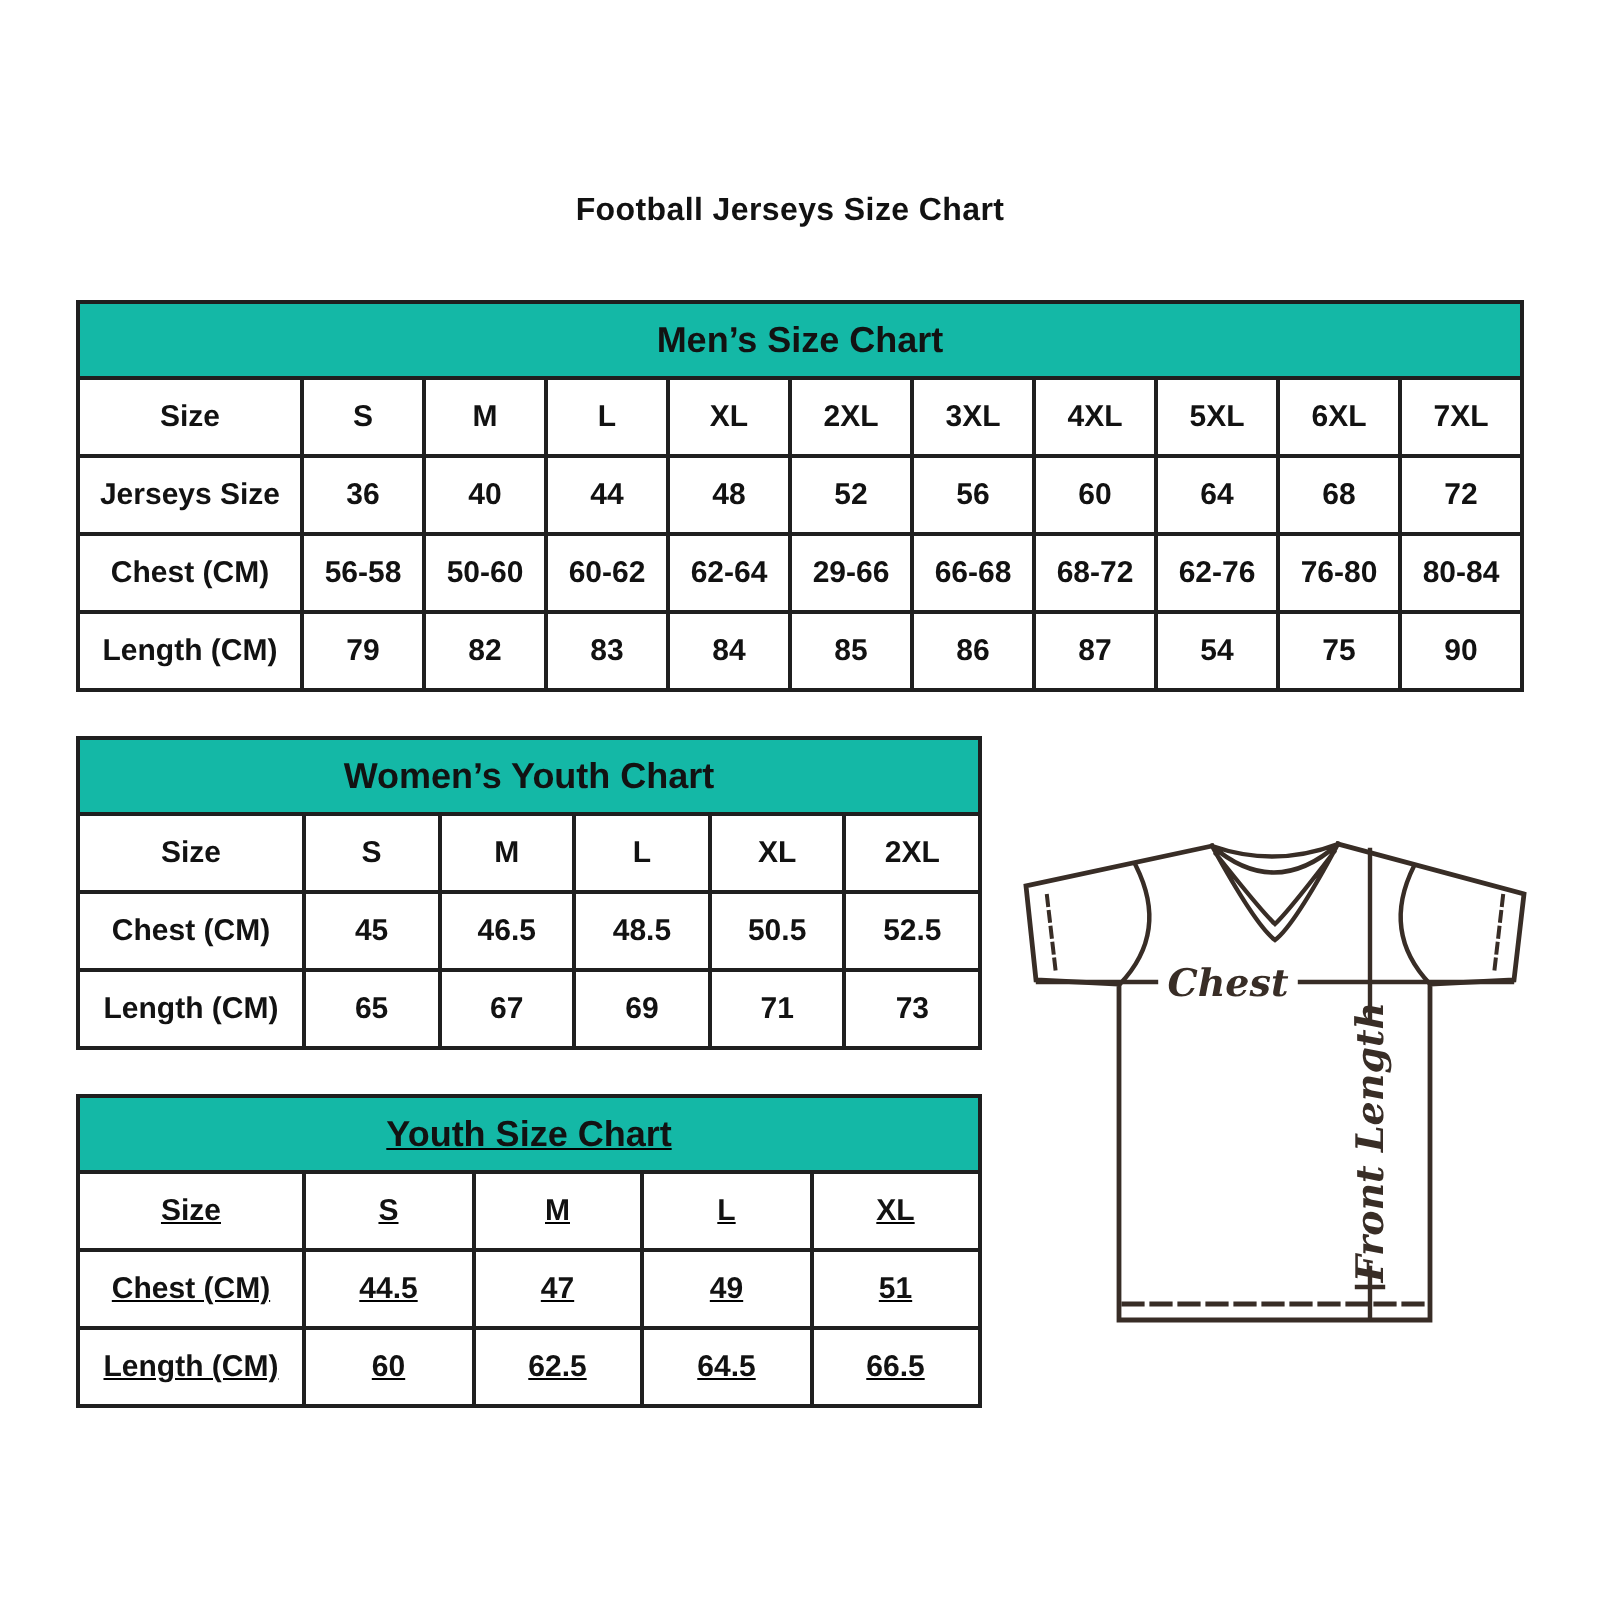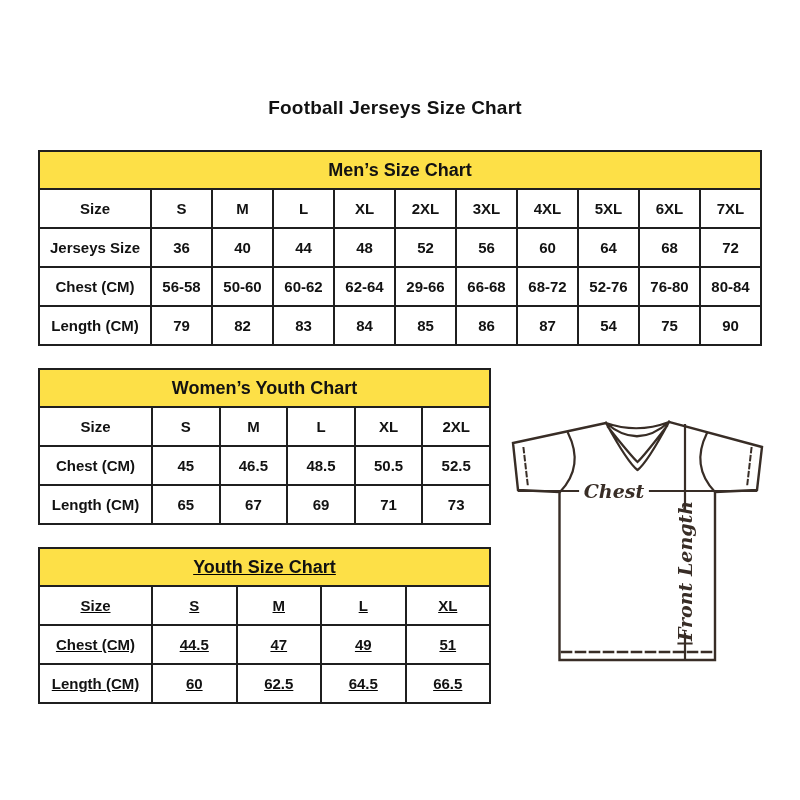--- a/index.html
+++ b/index.html
@@ -2,32 +2,32 @@
 <html><head>
 <meta charset="utf-8">
 <style>
   html,body{margin:0;padding:0;}
   body{
     width:800px;height:800px;background:#ffffff;position:relative;overflow:hidden;
     font-family:"Liberation Sans",sans-serif;
   }
   .page-title{
     position:absolute;top:97px;left:0;width:790px;text-align:center;
-    font-size:19px;font-weight:bold;color:#121212;letter-spacing:0.2px;
+    font-size:16px;font-weight:bold;color:#121212;letter-spacing:0.2px;
   }
   table.size-table{
     border-collapse:collapse;table-layout:fixed;position:absolute;background:#fff;
   }
   table.size-table td{
     border:2px solid #1f1f1f;text-align:center;vertical-align:middle;
     font-weight:bold;font-size:15px;color:#121212;padding:0;height:37px;
     overflow:hidden;white-space:nowrap;
   }
   table.size-table td.thead{
-    background:#fde047;font-size:18px;height:36px;
+    background:#14b8a6;font-size:18px;height:36px;
   }
   #men-table{left:38px;top:150px;width:724px;}
   #women-table{left:38px;top:368px;width:453px;}
   #youth-table{left:38px;top:547px;width:453px;text-decoration:underline;}
   #jersey-svg{position:absolute;left:500px;top:408px;}
 </style>
 </head>
 <body>
 
 <div class="page-title">Football Jerseys Size Chart</div>
@@ -69,21 +69,21 @@
   </tr>
   <tr>
     <td>Chest (CM)</td>
     <td>56-58</td>
     <td>50-60</td>
     <td>60-62</td>
     <td>62-64</td>
     <td>29-66</td>
     <td>66-68</td>
     <td>68-72</td>
-    <td>52-76</td>
+    <td>62-76</td>
     <td>76-80</td>
     <td>80-84</td>
   </tr>
   <tr>
     <td>Length (CM)</td>
     <td>79</td>
     <td>82</td>
     <td>83</td>
     <td>84</td>
     <td>85</td>

